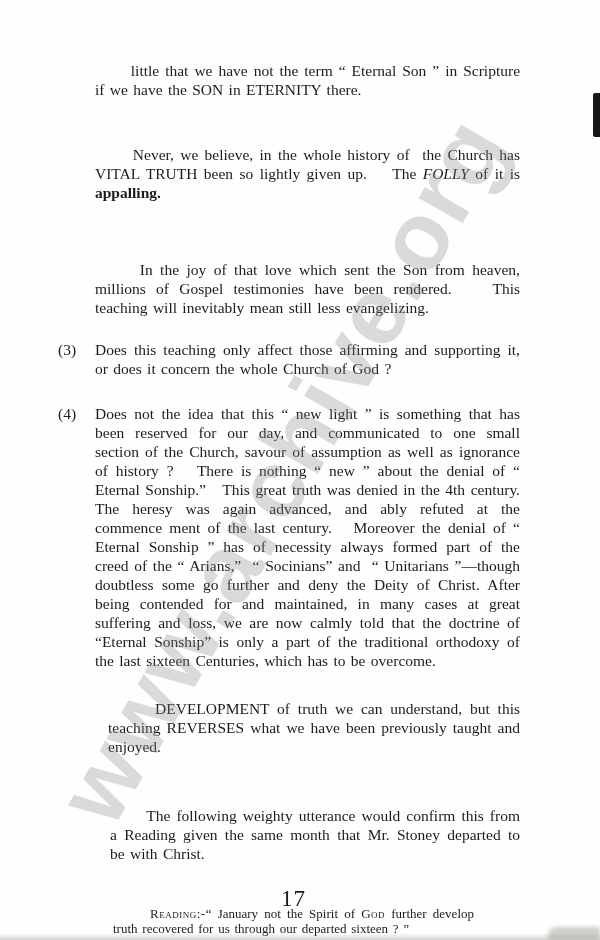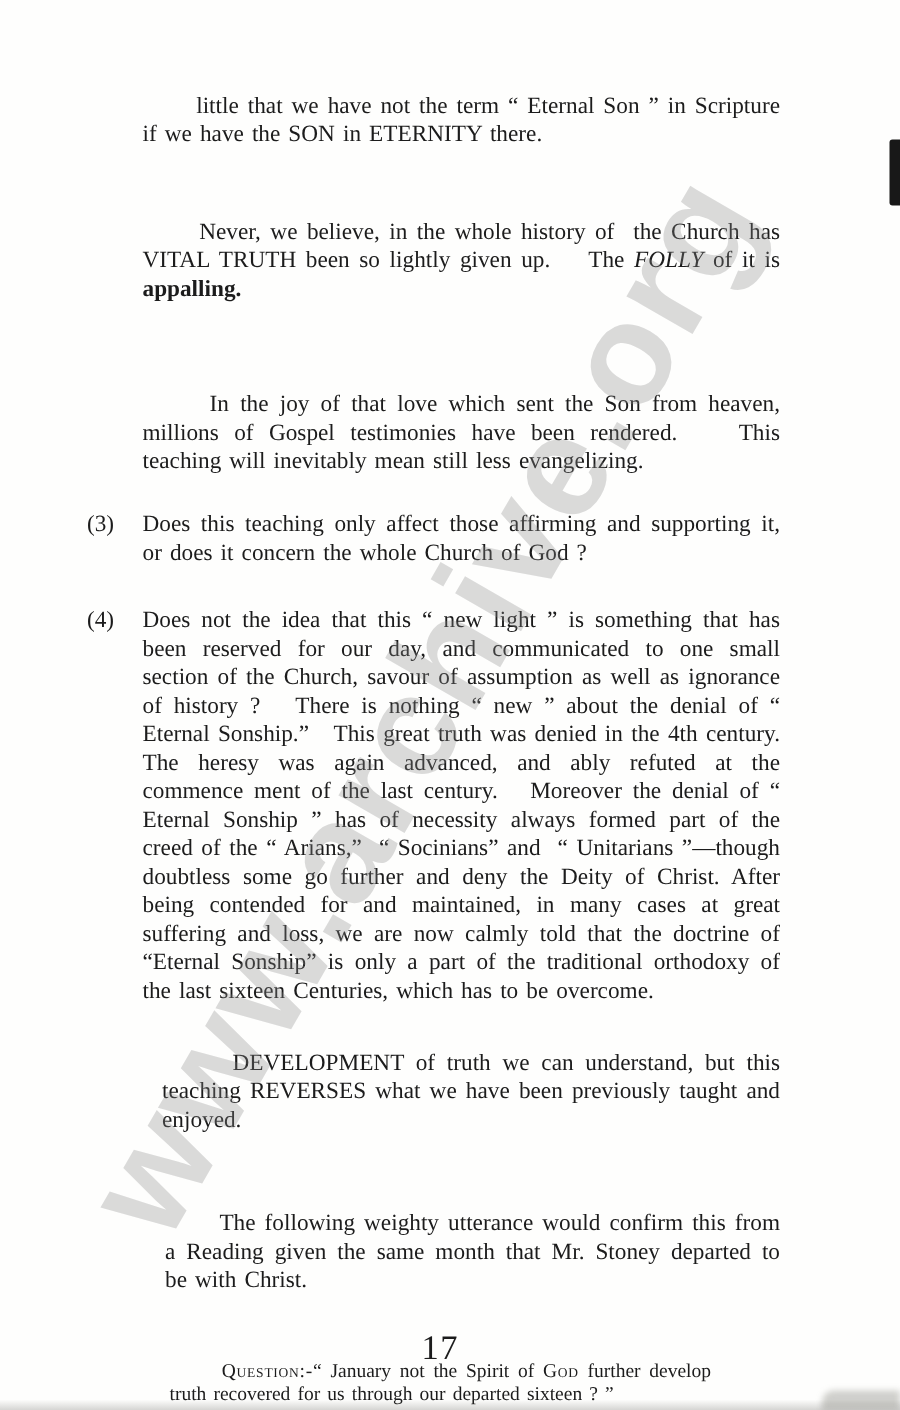--- a/index.html
+++ b/index.html
@@ -142,20 +142,20 @@
 
     <p class="para sub1">
       <span>DEVELOPMENT of truth we can understand, but this teaching REVERSES what we have been previously taught and enjoyed.</span>
     </p>
 
     <p class="para sub2">
       <span>The following weighty utterance would confirm this from a Reading given the same month that Mr. Stoney departed to be with Christ.</span>
     </p>
 
     <p class="para question">
-      <span class="sc">Question:-</span><span>“ January not the Spirit of </span><span class="sc">God</span><span> further develop truth recovered for us through our departed sixteen ? ”</span>
+      <span class="sc">Reading:-</span><span>“ January not the Spirit of </span><span class="sc">God</span><span> further develop truth recovered for us through our departed sixteen ? ”</span>
     </p>
 
   </div>
 
   <div class="page-number">17</div>
 
 </div>
 
 </body></html>

